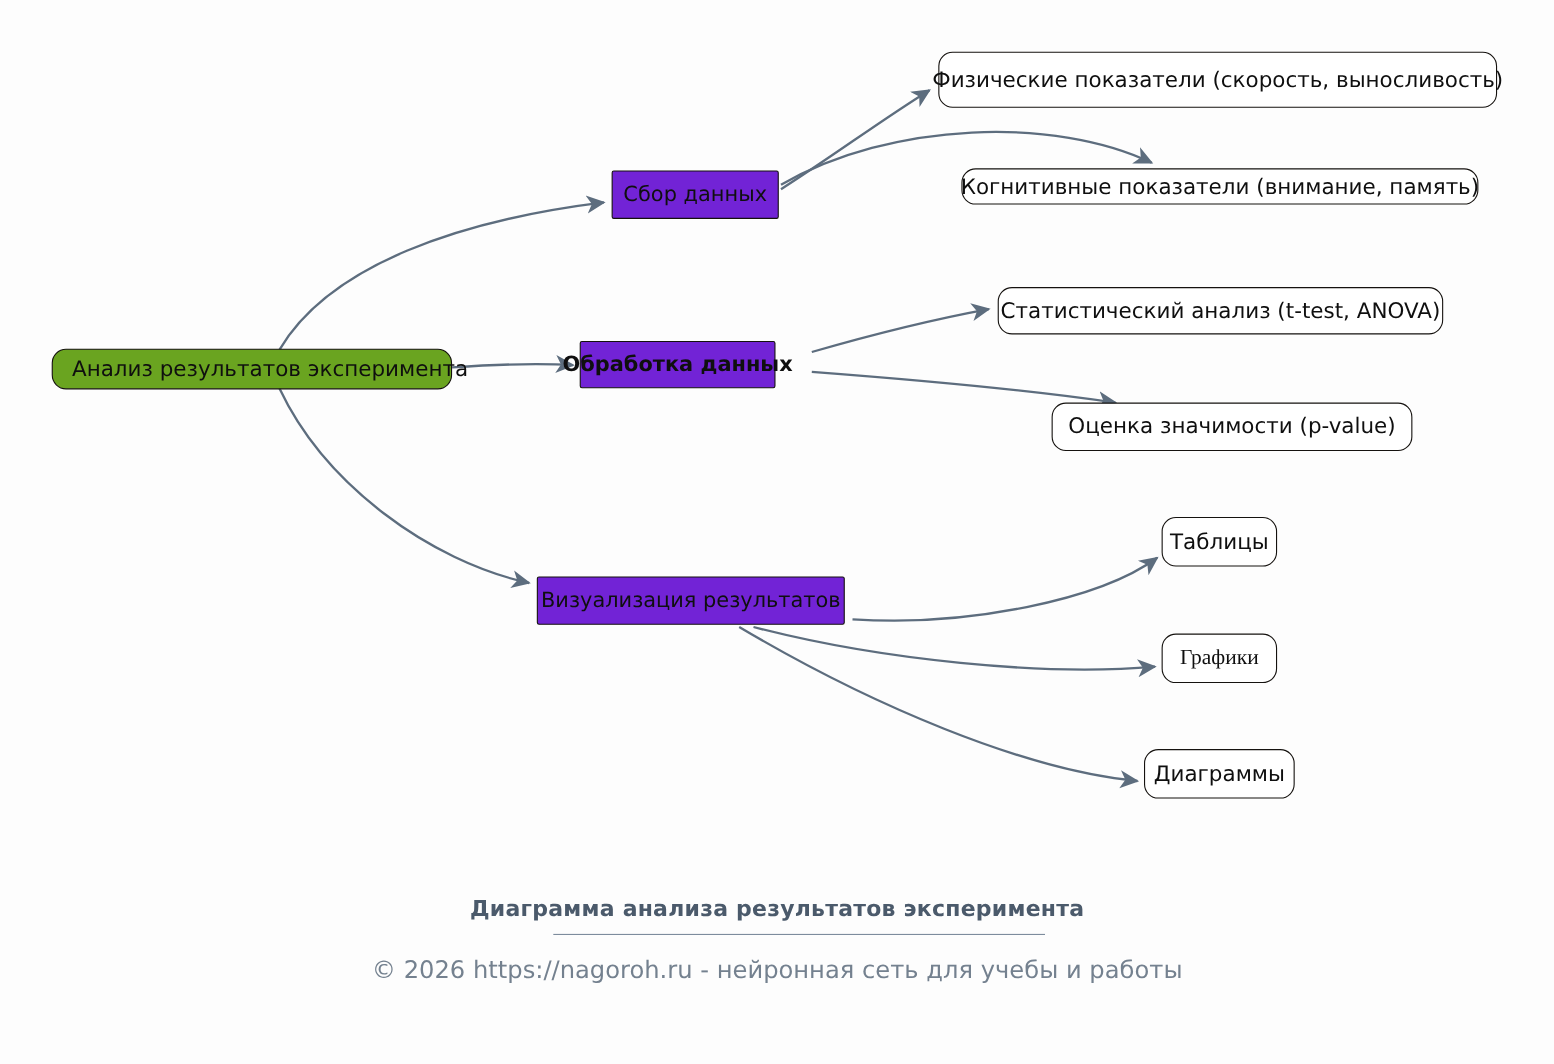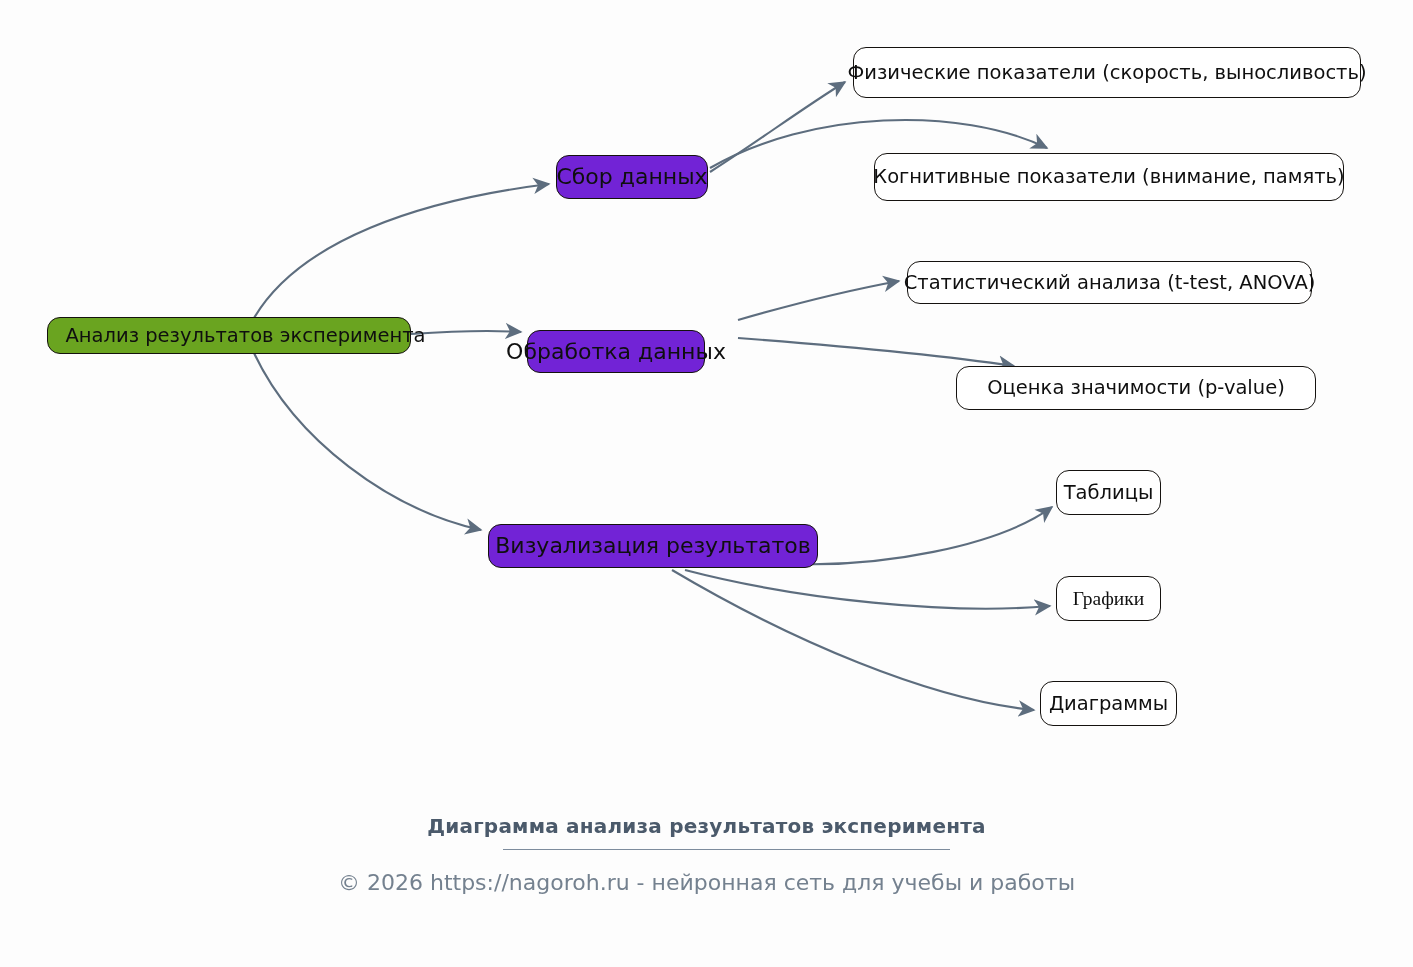--- a/index.html
+++ b/index.html
@@ -38,22 +38,22 @@
     background: #6aa420;
     border: 1.6px solid #14110e;
     color: #0f0f0f;
     font-size: 19.5px;
     border-radius: 13px;
   }
   .node-branch {
     background: #7223d6;
     border: 1.6px solid #14110e;
     color: #0f0f0f;
-    font-size: 22px;
-    border-radius: 13px;
+    font-size: 19px;
+    border-radius: 2px;
   }
   .node-leaf {
     background: #ffffff;
     border: 1.6px solid #15120f;
     color: #0f0f0f;
     font-size: 19.5px;
     border-radius: 13px;
   }
   .caption {
     position: absolute;
@@ -121,37 +121,37 @@
   </div>
 
   <div class="node node-branch" style="left:556px; top:155px; width:152px; height:44px;">
     <span>Сбор данных</span>
   </div>
 
   <div class="node node-leaf" style="left:853px; top:47px; width:508px; height:51px;">
     <span>Физические показатели (скорость, выносливость)</span>
   </div>
 
-  <div class="node node-leaf" style="left:874px; top:153px; width:470px; height:48px;">
+  <div class="node node-leaf" style="left:874px; top:153px; width:470px; height:33px;">
     <span>Когнитивные показатели (внимание, память)</span>
   </div>
 
-  <div class="node node-branch" style="left:527px; top:330px; width:178px; height:43px;">
+  <div class="node node-branch" style="left:527px; top:310px; width:178px; height:43px;font-weight:bold;">
     <span>Обработка данных</span>
   </div>
 
   <div class="node node-leaf" style="left:907px; top:261px; width:405px; height:43px;">
-    <span>Статистический анализа (t-test, ANOVA)</span>
+    <span>Статистический анализ (t-test, ANOVA)</span>
   </div>
 
-  <div class="node node-leaf" style="left:956px; top:366px; width:360px; height:44px;">
+  <div class="node node-leaf" style="left:956px; top:366px; width:328px; height:44px;">
     <span>Оценка значимости (p-value)</span>
   </div>
 
-  <div class="node node-branch" style="left:488px; top:524px; width:330px; height:44px;">
+  <div class="node node-branch" style="left:488px; top:524px; width:280px; height:44px;">
     <span>Визуализация результатов</span>
   </div>
 
   <div class="node node-leaf" style="left:1056px; top:470px; width:105px; height:45px;">
     <span>Таблицы</span>
   </div>
 
   <div class="node node-leaf" style="left:1056px; top:576px; width:105px; height:45px;font-family:Liberation Serif, serif;">
     <span>Графики</span>
   </div>

